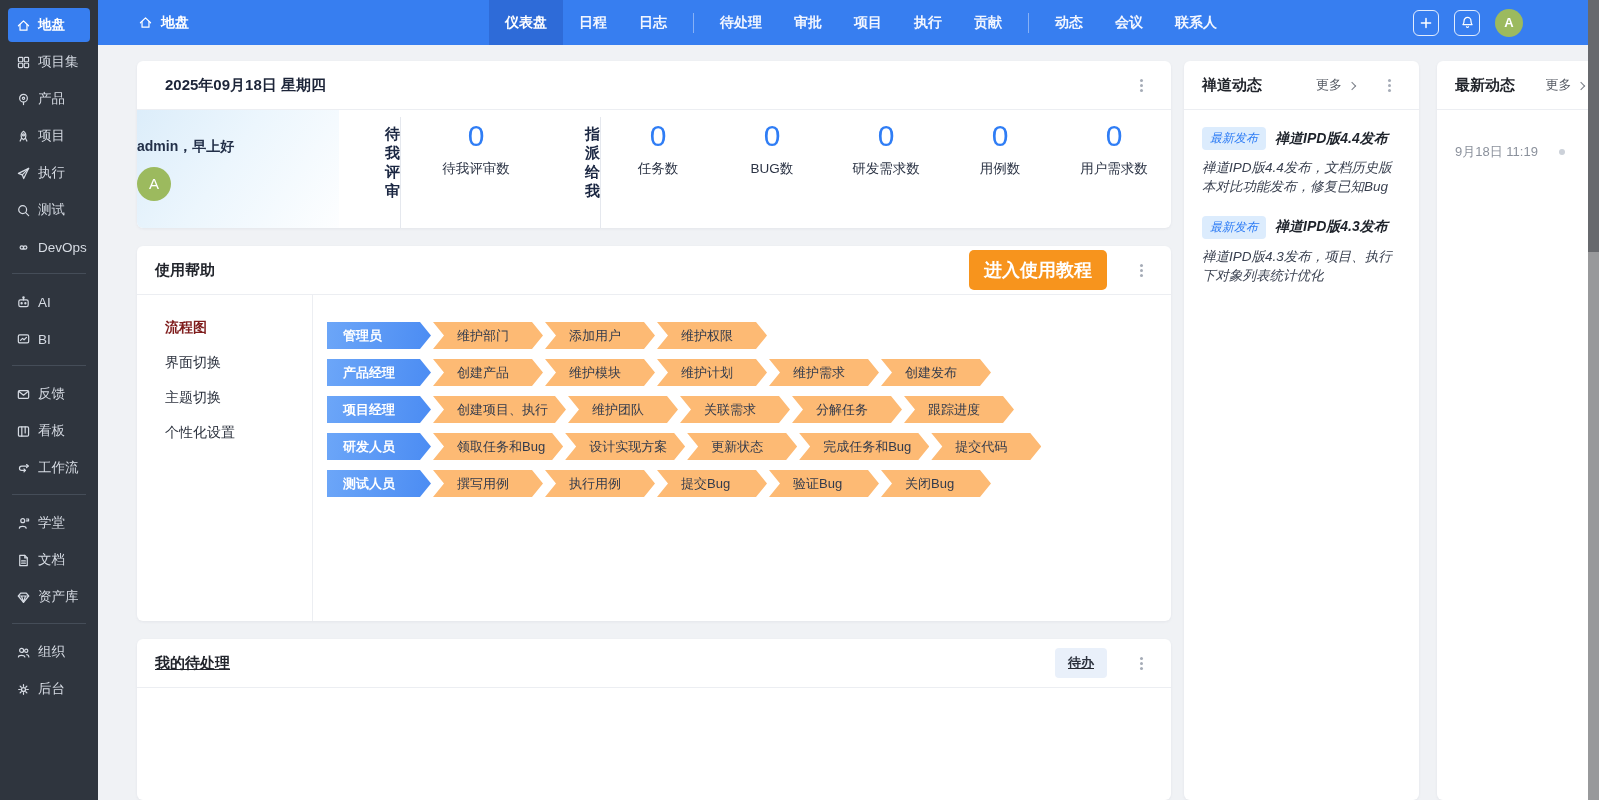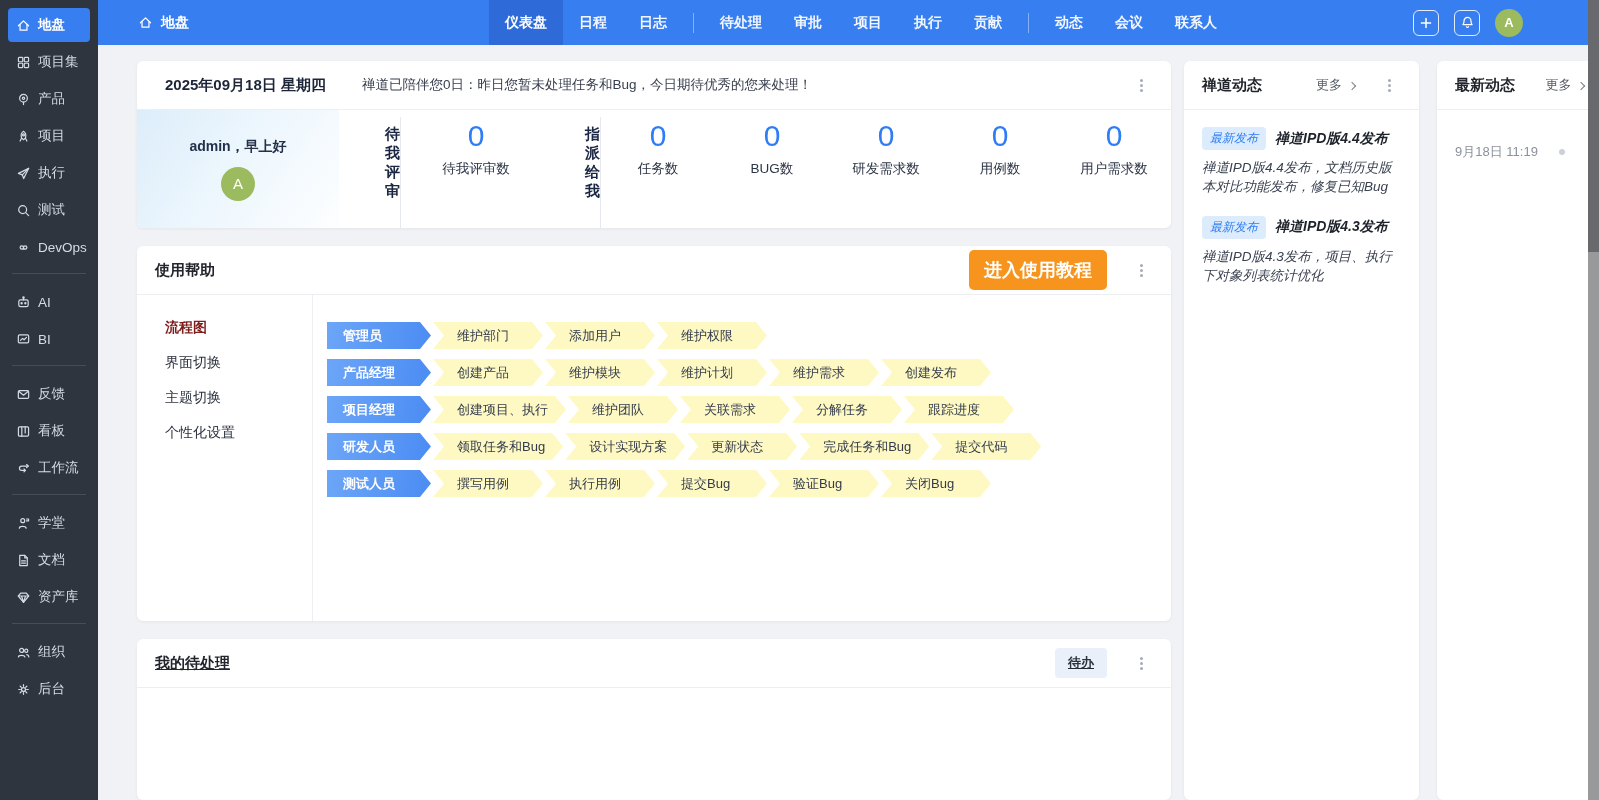--- a/index.html
+++ b/index.html
@@ -43,21 +43,21 @@
   .more-chevron { width:6px; height:6px; border-top:1.5px solid #7a7f88; border-right:1.5px solid #7a7f88; transform:rotate(45deg); margin-top:1px; }
 
   
   .welcome-card { flex:0 0 167px; }
   .welcome-head { border-bottom:1px solid #eceef2; padding-left:28px; }
   .welcome-date { font-size:15px; font-weight:bold; color:#1c2438; }
   .welcome-msg { font-size:13.5px; color:#373e4d; margin-left:36px; }
   .welcome-body { flex:1; display:flex; }
   .greet-panel { width:202px; flex:0 0 202px; border-radius:0 0 0 6px;
                  background:linear-gradient(125deg,#dcedfa 0%,#ecf6fd 45%,#fdfeff 100%);
-                 display:flex; flex-direction:column; align-items:center; justify-content:center; gap:11px; }
+                 display:flex; flex-direction:column; align-items:flex-start; justify-content:center; gap:11px; }
   .greet-name { font-size:14px; font-weight:bold; color:#233049; }
   .avatar-lg { width:34px; height:34px; border-radius:50%; background:#9cba5e; color:#fff; font-size:15px;
                display:flex; align-items:center; justify-content:center; }
   .stats { display:flex; flex:1; padding-top:7px; }
   .stat-group { display:flex; flex-direction:row; }
   .group-label { font-size:15px; font-weight:bold; color:#1b2742; margin:8px 0 5px 46px; height:20px; }
   .stat-group:nth-child(2) .group-label { margin-left:34px; }
   .stat-row { display:flex; border-left:1px solid #e5e8ee; padding-top:2px; min-height:70px; }
   .stat { width:114px; text-align:center; }
   .stat-group.first .stat { width:150px; }
@@ -71,21 +71,21 @@
   .help-body { flex:1; display:flex; min-height:0; }
   .help-menu { width:176px; flex:0 0 176px; border-right:1px solid #eceef2; padding:24px 0 0 28px; }
   .help-menu .menu-item { font-size:14px; color:#2c323e; margin-bottom:17px; cursor:pointer; }
   .help-menu .menu-item.active { color:#7f1d1d; font-weight:bold; }
   .flow { flex:1; padding:27px 14px 0 14px; }
   .flow-row { display:flex; margin-bottom:10px; height:27px; }
   .chip { height:27px; line-height:27px; font-size:13px; white-space:nowrap; margin-right:2px; }
   .chip.role { width:104px; flex:0 0 104px; padding-left:16px; color:#fff; font-weight:bold;
                background:linear-gradient(100deg,#6ca6f8,#4b8cf3);
                clip-path:polygon(0 0, calc(100% - 11px) 0, 100% 50%, calc(100% - 11px) 100%, 0 100%); }
-  .chip.step { min-width:110px; padding:0 18px 0 24px; color:#333b4c; background:#fef9c3;
+  .chip.step { min-width:110px; padding:0 18px 0 24px; color:#333b4c; background:#fdba74;
                clip-path:polygon(0 0, calc(100% - 11px) 0, 100% 50%, calc(100% - 11px) 100%, 0 100%, 11px 50%); cursor:pointer; }
 
   
   .todo-card { flex:1; min-height:0;text-decoration:underline; }
   .pill { background:#e9f0fa; color:#2c323e; font-size:13px; font-weight:bold; border:none; border-radius:4px;
           padding:6px 13px; cursor:pointer; }
 
   
   .news-card { flex:0 0 235px; }
   .news-body { flex:1; padding:17px 18px 0 18px;font-style:italic; }
@@ -330,21 +330,20 @@
       </div>
     </header>
 
     <div class="content">
 
       <div class="col-left">
 
         <section class="card welcome-card">
           <div class="card-head welcome-head">
             <span class="welcome-date">2025年09月18日 星期四</span>
-            <span class="welcome-msg">禅道已陪伴您0日：昨日您暂未处理任务和Bug，今日期待优秀的您来处理！</span>
             <div class="head-right">
               <button class="kebab-btn">
                   <span class="kebab-dots"></span>
                 </button>
             </div>
           </div>
           <div class="welcome-body">
             <div class="greet-panel">
               <div class="greet-name">admin，早上好</div>
               <div class="avatar-lg">A</div>

